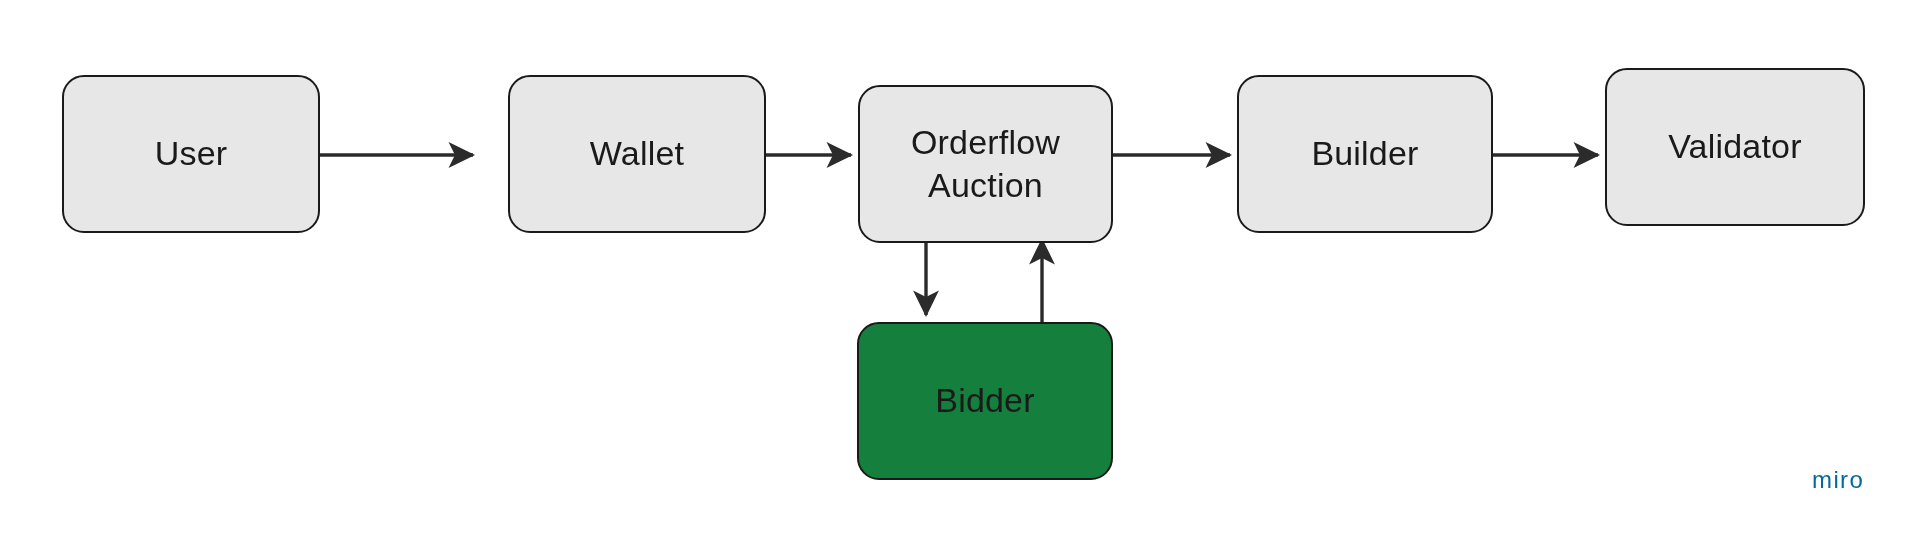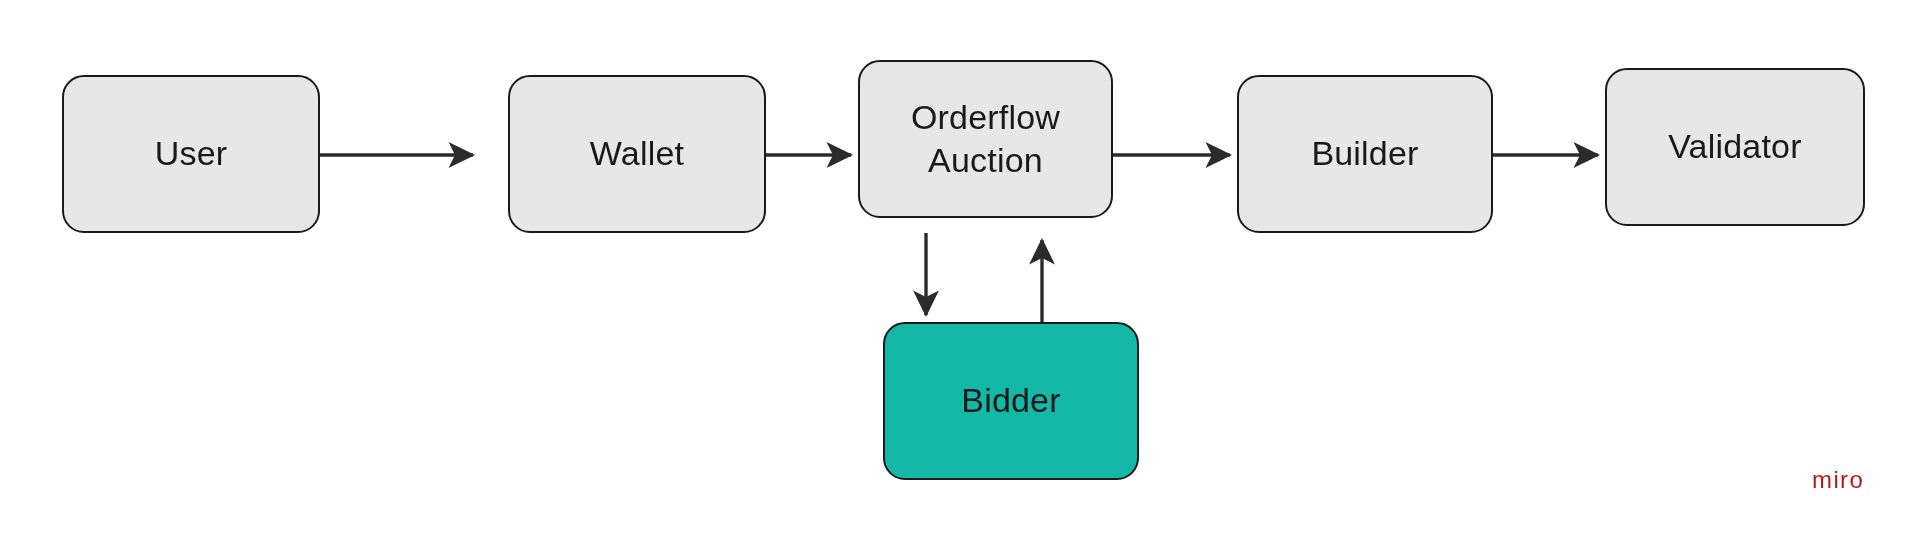--- a/index.html
+++ b/index.html
@@ -42,21 +42,21 @@
     line-height: 1.27;
     color: #1a1a1a;
     letter-spacing: 0.2px;
     white-space: pre-line;
     padding: 0 10px;
   }
   .watermark {
     position: absolute;
     font-family: "Liberation Sans", sans-serif;
     font-size: 24px;
-    color: #b91c1c;
+    color: #0369a1;
     letter-spacing: 1.4px;
     user-select: none;
   }
 </style>
 </head>
 <body>
 
 <div id="canvas">
 
   <svg id="diagram-svg" viewBox="0 0 1920 543" xmlns="http://www.w3.org/2000/svg">
@@ -95,32 +95,32 @@
   </svg>
 
   <div class="node" style="left: 62px; top: 75px; width: 258px; height: 158px; background: rgb(231, 231, 231); border-color: rgb(26, 26, 26);">
     <span class="node-label">User</span>
   </div>
 
   <div class="node" style="left: 508px; top: 75px; width: 258px; height: 158px; background: rgb(231, 231, 231); border-color: rgb(26, 26, 26);">
     <span class="node-label">Wallet</span>
   </div>
 
-  <div class="node" style="left: 858px; top: 60px; width: 255px; height: 158px; background: rgb(231, 231, 231); border-color: rgb(26, 26, 26);">
+  <div class="node" style="left: 858px; top: 85px; width: 255px; height: 158px; background: rgb(231, 231, 231); border-color: rgb(26, 26, 26);">
     <span class="node-label">Orderflow
 Auction</span>
   </div>
 
   <div class="node" style="left: 1237px; top: 75px; width: 256px; height: 158px; background: rgb(231, 231, 231); border-color: rgb(26, 26, 26);">
     <span class="node-label">Builder</span>
   </div>
 
   <div class="node" style="left: 1605px; top: 68px; width: 260px; height: 158px; background: rgb(231, 231, 231); border-color: rgb(26, 26, 26);">
     <span class="node-label">Validator</span>
   </div>
 
-  <div class="node" style="left: 883px; top: 322px; width: 256px; height: 158px; background: #14b8a6; border-color: rgb(26, 26, 26); text-align: center;">
+  <div class="node" style="left: 857px; top: 322px; width: 256px; height: 158px; background: #15803d; border-color: rgb(26, 26, 26); text-align: center;">
     <span class="node-label">Bidder</span>
   </div>
 
   <div class="watermark" style="left:1812px; top:466px;">miro</div>
 
 </div>
 
 </body></html>

